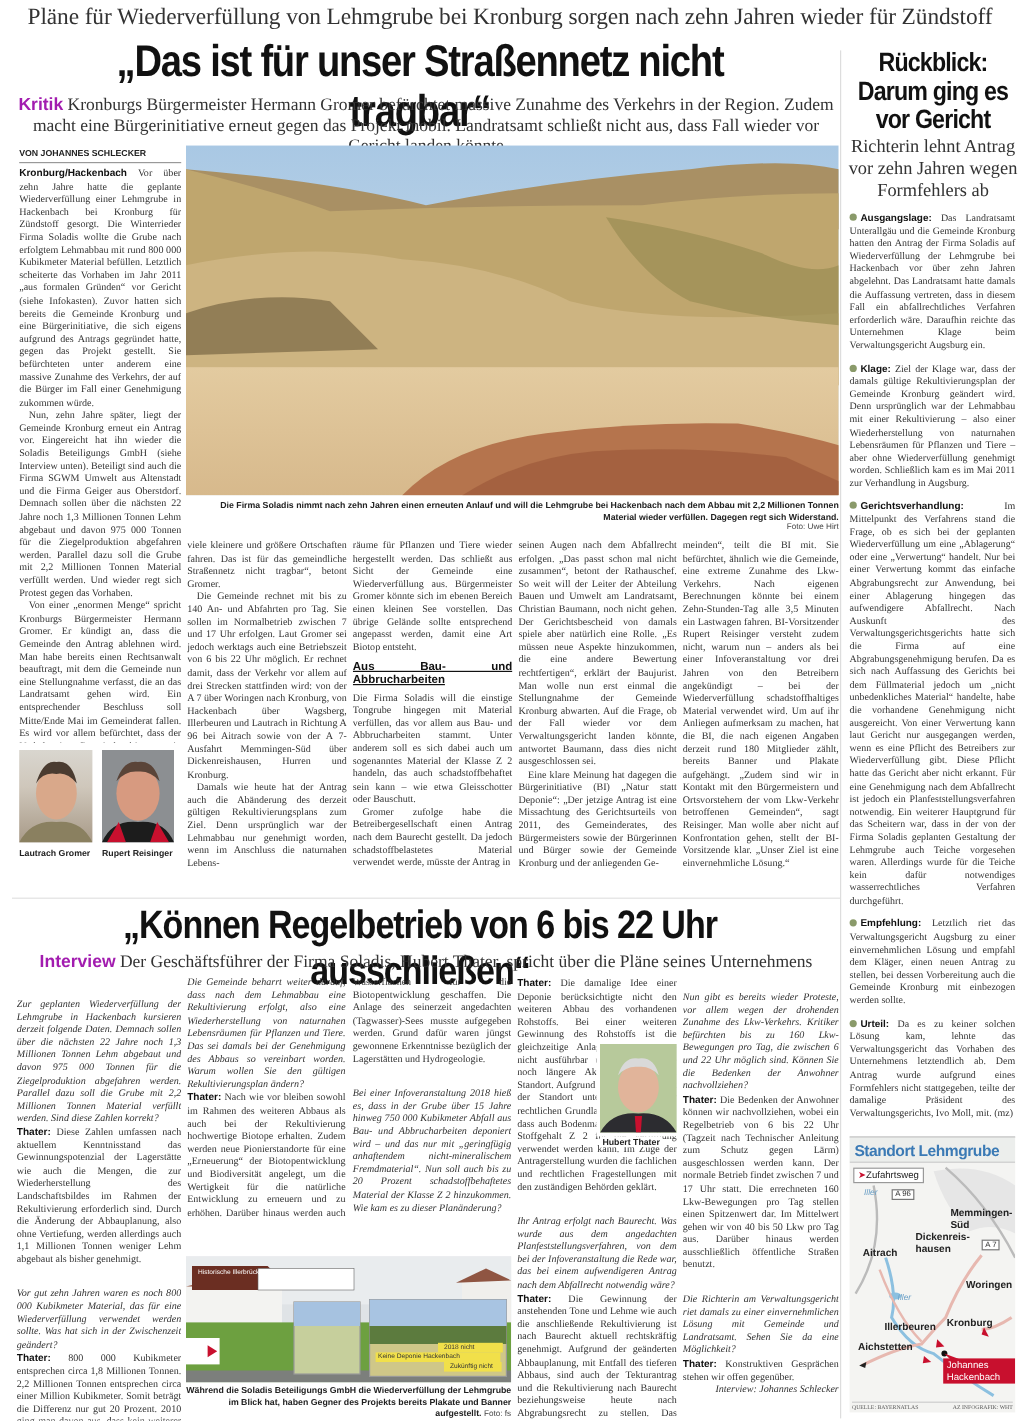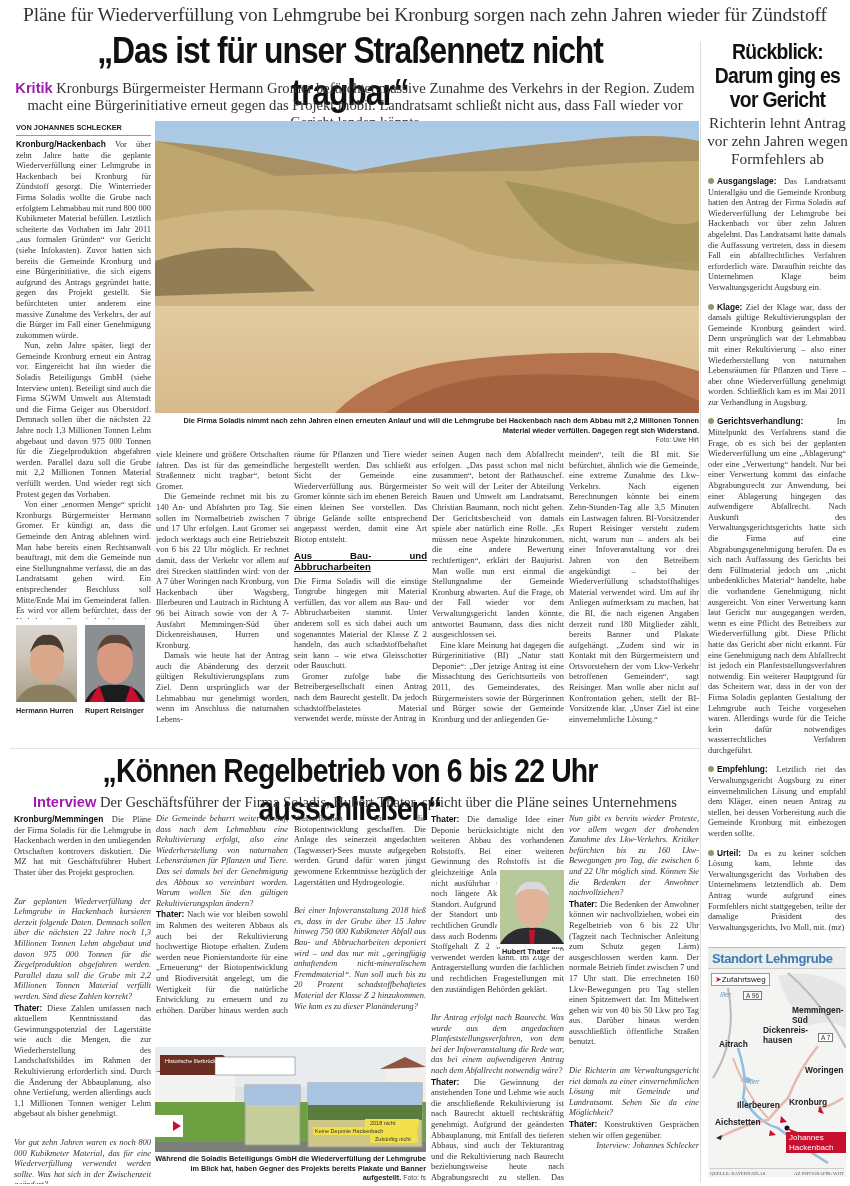--- a/index.html
+++ b/index.html
@@ -123,21 +123,21 @@
   </svg>
 </div>
 <div class="abs portrait" style="left:85px; top:625px; width:60px; height:77px; background:#8c8f92;">
   <svg width="60" height="77">
     <ellipse cx="30" cy="36" rx="18" ry="23" fill="#d79a80"></ellipse>
     <path d="M12 26 Q18 8 30 10 Q43 8 48 26 Q40 17 30 18 Q20 17 12 26 Z" fill="#5a4438"></path>
     <path d="M0 77 Q8 58 30 60 Q52 58 60 77 Z" fill="#1c1c1c"></path>
     <path d="M4 77 L14 60 L20 77 Z M56 77 L46 60 L40 77 Z" fill="#c8102e"></path>
   </svg>
 </div>
-<div class="abs pname" style="left:16px; top:706px;">Hermann Hurren</div>
+<div class="abs pname" style="left:16px; top:706px;">Lautrach Gromer</div>
 <div class="abs pname" style="left:85px; top:706px;">Rupert Reisinger</div>
 
 <div class="abs photo-main">
   <svg width="544" height="292" viewBox="0 0 544 292" preserveAspectRatio="none">
     <defs>
       <linearGradient id="sky" x1="0" y1="0" x2="0" y2="1">
           <stop offset="0" stop-color="#a9c8e4"></stop>
           <stop offset="1" stop-color="#d7e3ea"></stop>
         </linearGradient>
       <linearGradient id="ground" x1="0" y1="0" x2="0" y2="1">
@@ -180,21 +180,20 @@
 
 <div class="abs hsep"></div>
 
 <div class="abs head2">„Können Regelbetrieb von 6 bis 22 Uhr ausschließen“</div>
 <div class="abs deck2">
   <b>Interview</b>
   <span>Der Geschäftsführer der Firma Soladis, Hubert Thater, spricht über die Pläne seines Unternehmens</span>
 </div>
 
 <div class="abs col" style="left:14px; top:814px; width:137px; height:370px; overflow:hidden;">
-  <p class="noi"><b class="loc">Kronburg/Memmingen</b> <span>Die Pläne der Firma Soladis für die Lehmgrube in Hackenbach werden in den umliegenden Ortschaften kontrovers diskutiert. Die MZ hat mit Geschäftsführer Hubert Thater über das Projekt gesprochen.</span></p>
   <p class="q">Zur geplanten Wiederverfüllung der Lehmgrube in Hackenbach kursieren derzeit folgende Daten. Demnach sollen über die nächsten 22 Jahre noch 1,3 Millionen Tonnen Lehm abgebaut und davon 975 000 Tonnen für die Ziegelproduktion abgefahren werden. Parallel dazu soll die Grube mit 2,2 Millionen Tonnen Material verfüllt werden. Sind diese Zahlen korrekt?</p>
   <p class="a"><b class="loc">Thater:</b> <span>Diese Zahlen umfassen nach aktuellem Kenntnisstand das Gewinnungspotenzial der Lagerstätte wie auch die Mengen, die zur Wiederherstellung des Landschaftsbildes im Rahmen der Rekultivierung erforderlich sind. Durch die Änderung der Abbauplanung, also ohne Vertiefung, werden allerdings auch 1,1 Millionen Tonnen weniger Lehm abgebaut als bisher genehmigt.</span></p>
   <p class="q">Vor gut zehn Jahren waren es noch 800 000 Kubikmeter Material, das für eine Wiederverfüllung verwendet werden sollte. Was hat sich in der Zwischenzeit geändert?</p>
   <p class="a"><b class="loc">Thater:</b> <span>800 000 Kubikmeter entsprechen circa 1,8 Millionen Tonnen. 2,2 Millionen Tonnen entsprechen circa einer Million Kubikmeter. Somit beträgt die Differenz nur gut 20 Prozent. 2010 ging man davon aus, dass kein weiterer Abbau mehr stattfindet und nur noch verfüllt wird. Aufgrund neuer Erkenntnisse zur Verwertbarkeit soll nun allerdings weiterhin im Zuge der Rohstoffschonung Lehm gewonnen werden. Diese Mehrmenge an abgebautem Ton muss bei der Rekultivierung in Form der Herstellung des Landschaftsbildes berücksichtigt werden.</span></p>
 </div>
 
 <div class="abs col" style="left:156px; top:814px; width:270px; height:232px; column-count:2; column-gap:6px; overflow:hidden;">
   <p class="q" style="margin-top:0;">Die Gemeinde beharrt weiter darauf, dass nach dem Lehmabbau eine Rekultivierung erfolgt, also eine Wiederherstellung von naturnahen Lebensräumen für Pflanzen und Tiere. Das sei damals bei der Genehmigung des Abbaus so vereinbart worden. Warum wollen Sie den gültigen Rekultivierungsplan ändern?</p>
   <p class="a"><b class="loc">Thater:</b> <span>Nach wie vor bleiben sowohl im Rahmen des weiteren Abbaus als auch bei der Rekultivierung hochwertige Biotope erhalten. Zudem werden neue Pionierstandorte für eine „Erneuerung“ der Biotopentwicklung und Biodiversität angelegt, um die Wertigkeit für die natürliche Entwicklung zu erneuern und zu erhöhen. Darüber hinaus werden auch Wasserflächen für die Biotopentwicklung geschaffen. Die Anlage des seinerzeit angedachten (Tagwasser)-Sees musste aufgegeben werden. Grund dafür waren jüngst gewonnene Erkenntnisse bezüglich der Lagerstätten und Hydrogeologie.</span></p>
   <p class="q">Bei einer Infoveranstaltung 2018 hieß es, dass in der Grube über 15 Jahre hinweg 750 000 Kubikmeter Abfall aus Bau- und Abbrucharbeiten deponiert wird – und das nur mit „geringfügig anhaftendem nicht-mineralischem Fremdmaterial“. Nun soll auch bis zu 20 Prozent schadstoffbehaftetes Material der Klasse Z 2 hinzukommen. Wie kam es zu dieser Planänderung?</p>
@@ -243,18 +242,18 @@
     <rect width="64" height="74" fill="#b7c99b"></rect>
     <ellipse cx="32" cy="36" rx="17" ry="21" fill="#e1b49a"></ellipse>
     <path d="M15 26 Q20 10 32 12 Q45 10 49 26 Q42 18 32 19 Q22 18 15 26 Z" fill="#d9d9d9"></path>
     <path d="M0 74 Q10 56 32 58 Q54 56 64 74 Z" fill="#2c2c30"></path>
     <path d="M29 60 L35 60 L34 74 L30 74 Z" fill="#c8102e"></path>
   </svg>
 </div>
 <div class="abs pname" style="left:500px; top:947px; background:#fff; padding:0 2px;">Hubert Thater</div>
 
 <div class="abs col" style="left:569px; top:814px; width:130px; height:370px; overflow:hidden;">
-  <p class="q" style="margin-top:0;">Nun gibt es bereits wieder Proteste, vor allem wegen der drohenden Zunahme des Lkw-Verkehrs. Kritiker befürchten bis zu 160 Lkw-Bewegungen pro Tag, die zwischen 6 und 22 Uhr möglich sind. Können Sie die Bedenken der Anwohner nachvollziehen?</p>
+  <p class="q" style="margin-top:12px;">Nun gibt es bereits wieder Proteste, vor allem wegen der drohenden Zunahme des Lkw-Verkehrs. Kritiker befürchten bis zu 160 Lkw-Bewegungen pro Tag, die zwischen 6 und 22 Uhr möglich sind. Können Sie die Bedenken der Anwohner nachvollziehen?</p>
   <p class="a"><b class="loc">Thater:</b> <span>Die Bedenken der Anwohner können wir nachvollziehen, wobei ein Regelbetrieb von 6 bis 22 Uhr (Tagzeit nach Technischer Anleitung zum Schutz gegen Lärm) ausgeschlossen werden kann. Der normale Betrieb findet zwischen 7 und 17 Uhr statt. Die errechneten 160 Lkw-Bewegungen pro Tag stellen einen Spitzenwert dar. Im Mittelwert gehen wir von 40 bis 50 Lkw pro Tag aus. Darüber hinaus werden ausschließlich öffentliche Straßen benutzt.</span></p>
   <p class="q">Die Richterin am Verwaltungsgericht riet damals zu einer einvernehmlichen Lösung mit Gemeinde und Landratsamt. Sehen Sie da eine Möglichkeit?</p>
   <p class="a"><b class="loc">Thater:</b> <span>Konstruktiven Gesprächen stehen wir offen gegenüber.</span></p>
   <p class="a" style="text-align:right; font-style:italic;">Interview: Johannes Schlecker</p>
 </div>
 
 </body></html>

